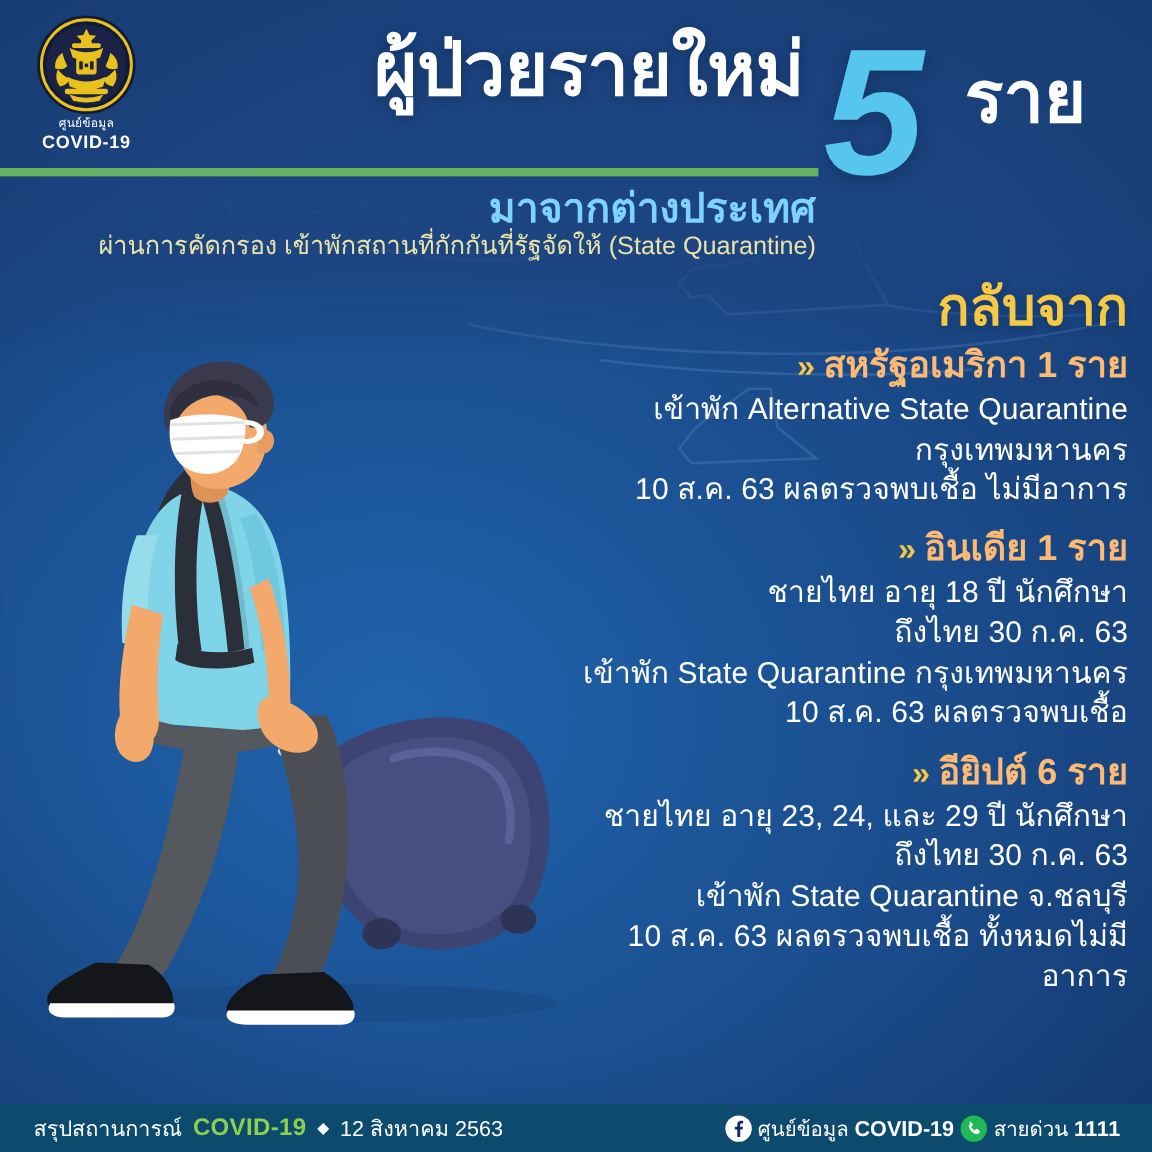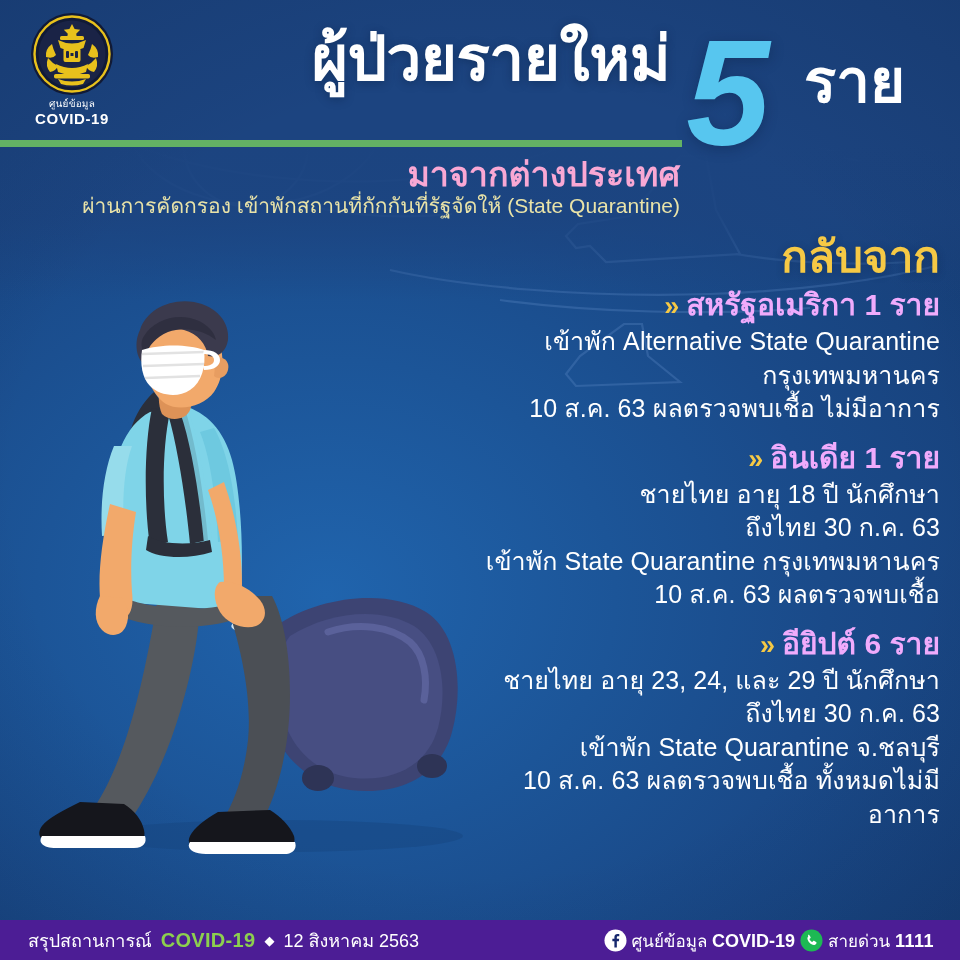--- a/index.html
+++ b/index.html
@@ -99,21 +99,21 @@
     left: 0; top: 140px;
     width: 682px; height: 7px;
     background: #63b264;
   }
 
   .subhead {
     position: absolute;
     left: 120px; top: 156px;
     width: 560px;
     text-align: right;
-    color: #f9a8d4;
+    color: #7dd3fc;
     font-size: 34px;
     font-weight: 700;
     line-height: 1.1;
   }
   .subhead2 {
     position: absolute;
     left: 40px; top: 194px;
     width: 640px;
     text-align: right;
     color: #e9e3a8;
@@ -149,21 +149,21 @@
     margin-bottom: 2px;
   }
   .chev {
     color: #f6c945;
     font-size: 27px;
     font-weight: 700;
     line-height: 1;
     letter-spacing: -3px;
   }
   .grp-name {
-    color: #f0abfc;
+    color: #fdba74;
     font-size: 30px;
     font-weight: 700;
     line-height: 1.2;
   }
   .grp-lines { }
   .grp-line {
     font-size: 25px;
     font-weight: 400;
     line-height: 1.34;
     color: #ffffff;
@@ -171,21 +171,21 @@
   }
 
   
   .traveler { position: absolute; left: 28px; top: 296px; }
 
   
   .footer {
     position: absolute;
     left: 0; bottom: 0;
     width: 960px; height: 40px;
-    background: #4c1d95;
+    background: #0c4a6e;
     display: flex;
     align-items: center;
   }
   .footer-left {
     display: flex; align-items: center; gap: 9px;
     margin-left: 28px;
     color: #ffffff;
     font-size: 18px;
   }
   .footer-left .brand { color: #8dd04e; font-weight: 700; font-size: 20px; letter-spacing: .3px; }

